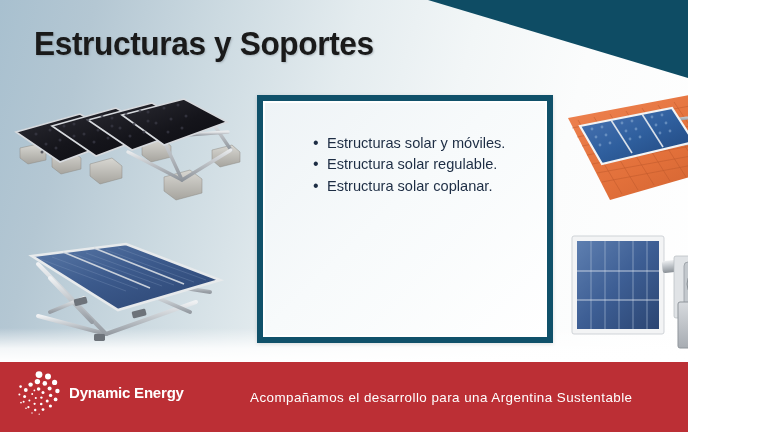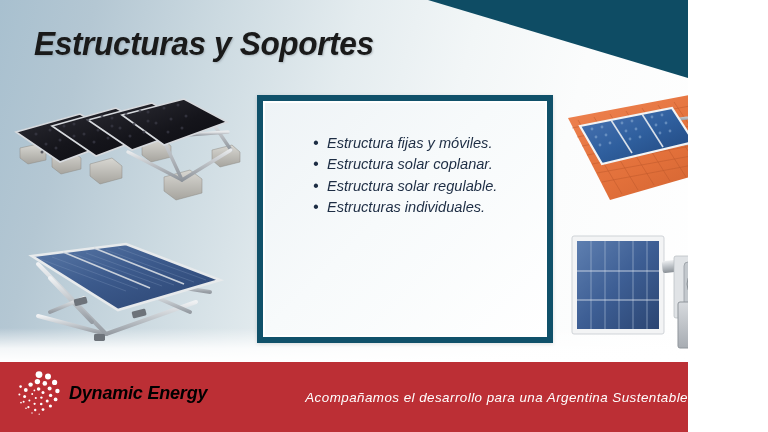--- a/index.html
+++ b/index.html
@@ -14,21 +14,20 @@
     overflow: hidden;
     font-family: "Liberation Sans", sans-serif;
     background: linear-gradient(105deg,
         #a8c0cf 0%,
         #b4c7d3 12%,
         #ccdae1 28%,
         #e4ecef 45%,
         #f2f6f7 60%,
         #fbfcfc 75%,
         #ffffff 100%);
-    font-style: italic;
   }
 
   
   .corner-triangle {
     position: absolute;
     top: 0;
     right: 0;
     width: 260px;
     height: 78px;
     background: #0e4c64;
@@ -137,41 +136,41 @@
     height: 46px;
     flex: none;
   }
   .logo-words {
     margin-left: 7px;
     display: flex;
     flex-direction: column;
     justify-content: center;
   }
   .logo-name {
-    font-size: 18px;
+    font-size: 15px;
     font-weight: bold;
-    color: #000000;
+    color: #ffffff;
     line-height: 1.02;
     letter-spacing: -0.2px;
     white-space: nowrap;
   }
   .logo-tagline {
     font-size: 8.6px;
     color: #f0cdcd;
     letter-spacing: 2.05px;
     margin-top: 3px;
     white-space: nowrap;
   }
   .footer-slogan {
     position: absolute;
     left: 0; right: 0;
     top: 0; bottom: 0;
     display: flex;
     align-items: center;
-    justify-content: flex-end;
+    justify-content: flex-start;
     padding-left: 250px;
     box-sizing: border-box;
     pointer-events: none;
   }
   .footer-slogan span {
     font-size: 13.4px;
     color: #ffffff;
     letter-spacing: 0.45px;
     white-space: nowrap;
   }
@@ -452,24 +451,23 @@
     </svg>
   </div>
 
   <div class="bottom-fade"></div>
 
   <div class="slide-title">Estructuras y Soportes</div>
 
   <div class="content-box">
     <div class="content-inner">
       <ul class="bullets">
-        <li>Estructura fijas y móviles.</li>
+        <li>Estructuras solar y móviles.</li>
+        <li> Estructura solar regulable.</li>
         <li>Estructura solar coplanar.</li>
-        <li> Estructura solar regulable.</li>
-        <li>Estructuras individuales.</li>
       </ul>
     </div>
   </div>
 
   <div class="footer">
 
     <div class="footer-logo">
       <svg class="logo-mark" viewBox="0 0 46 46">
         <g fill="#ffffff">
           <circle cx="23.0" cy="4.6" r="3.4"></circle>

